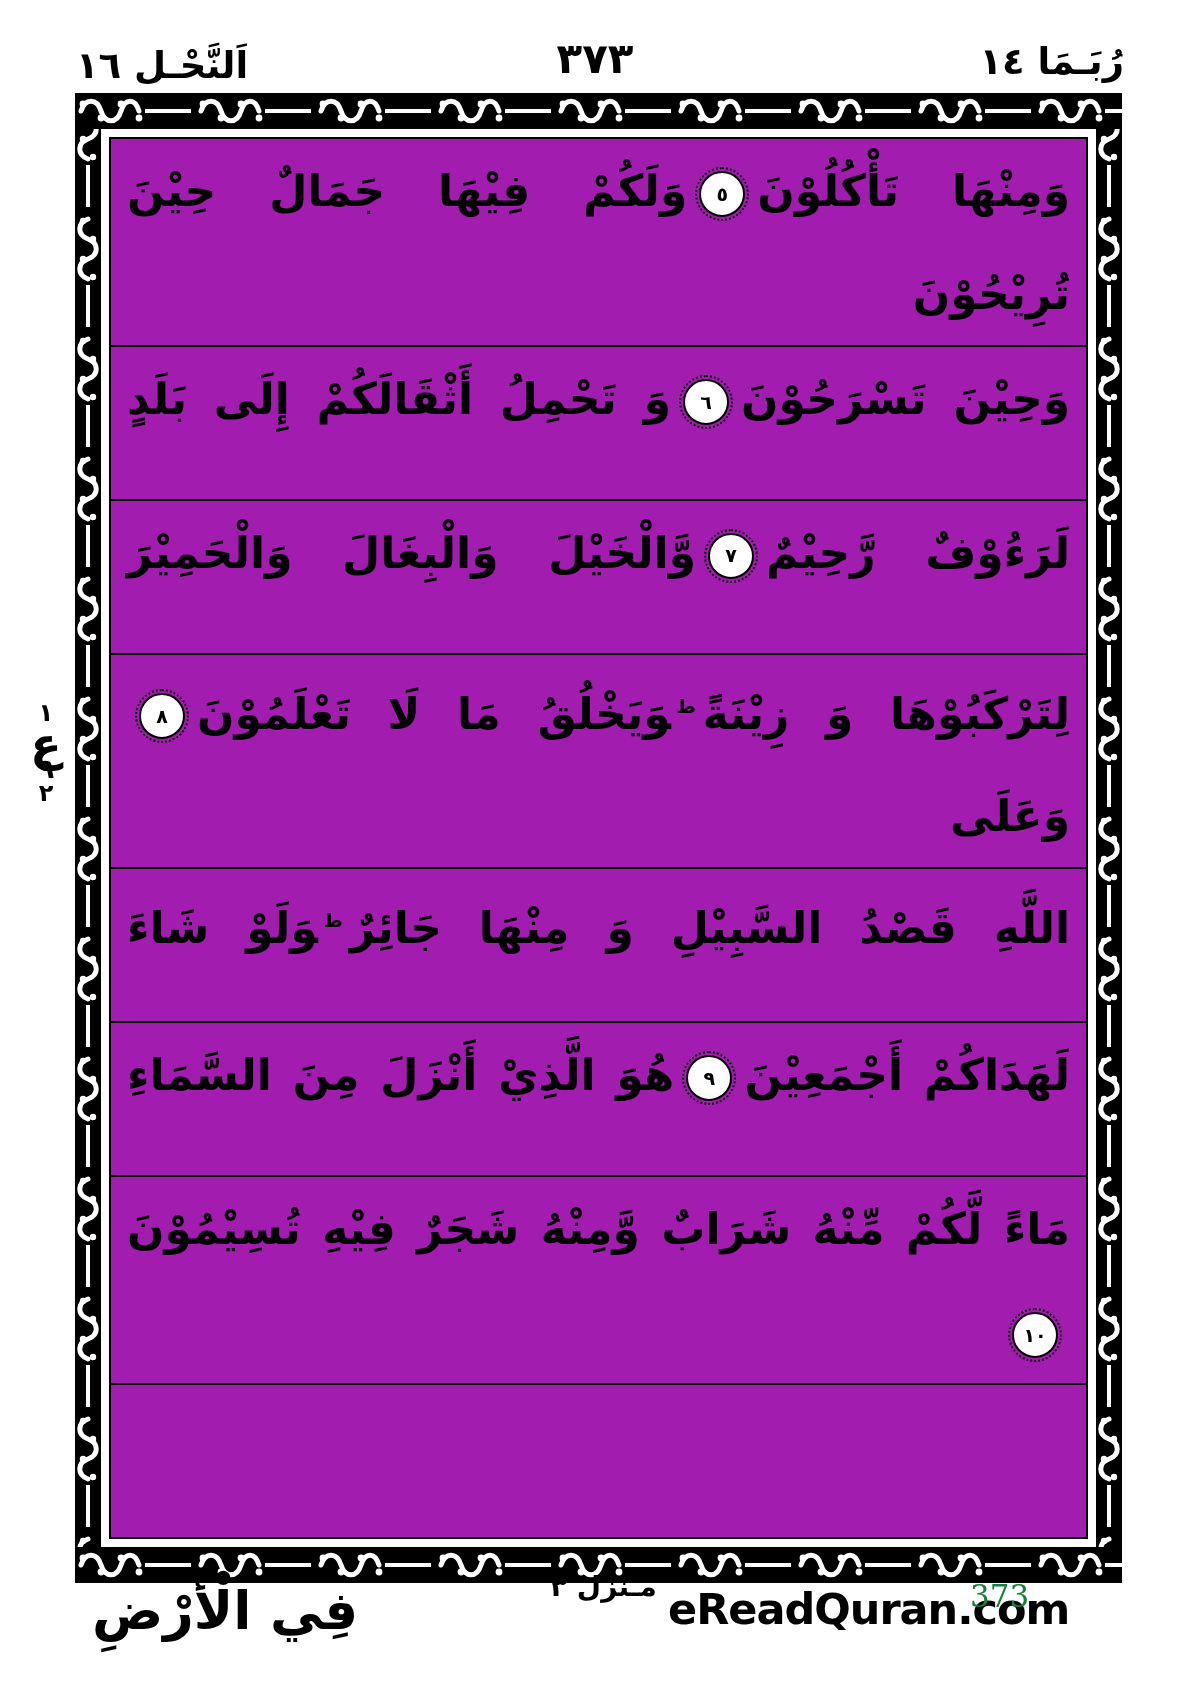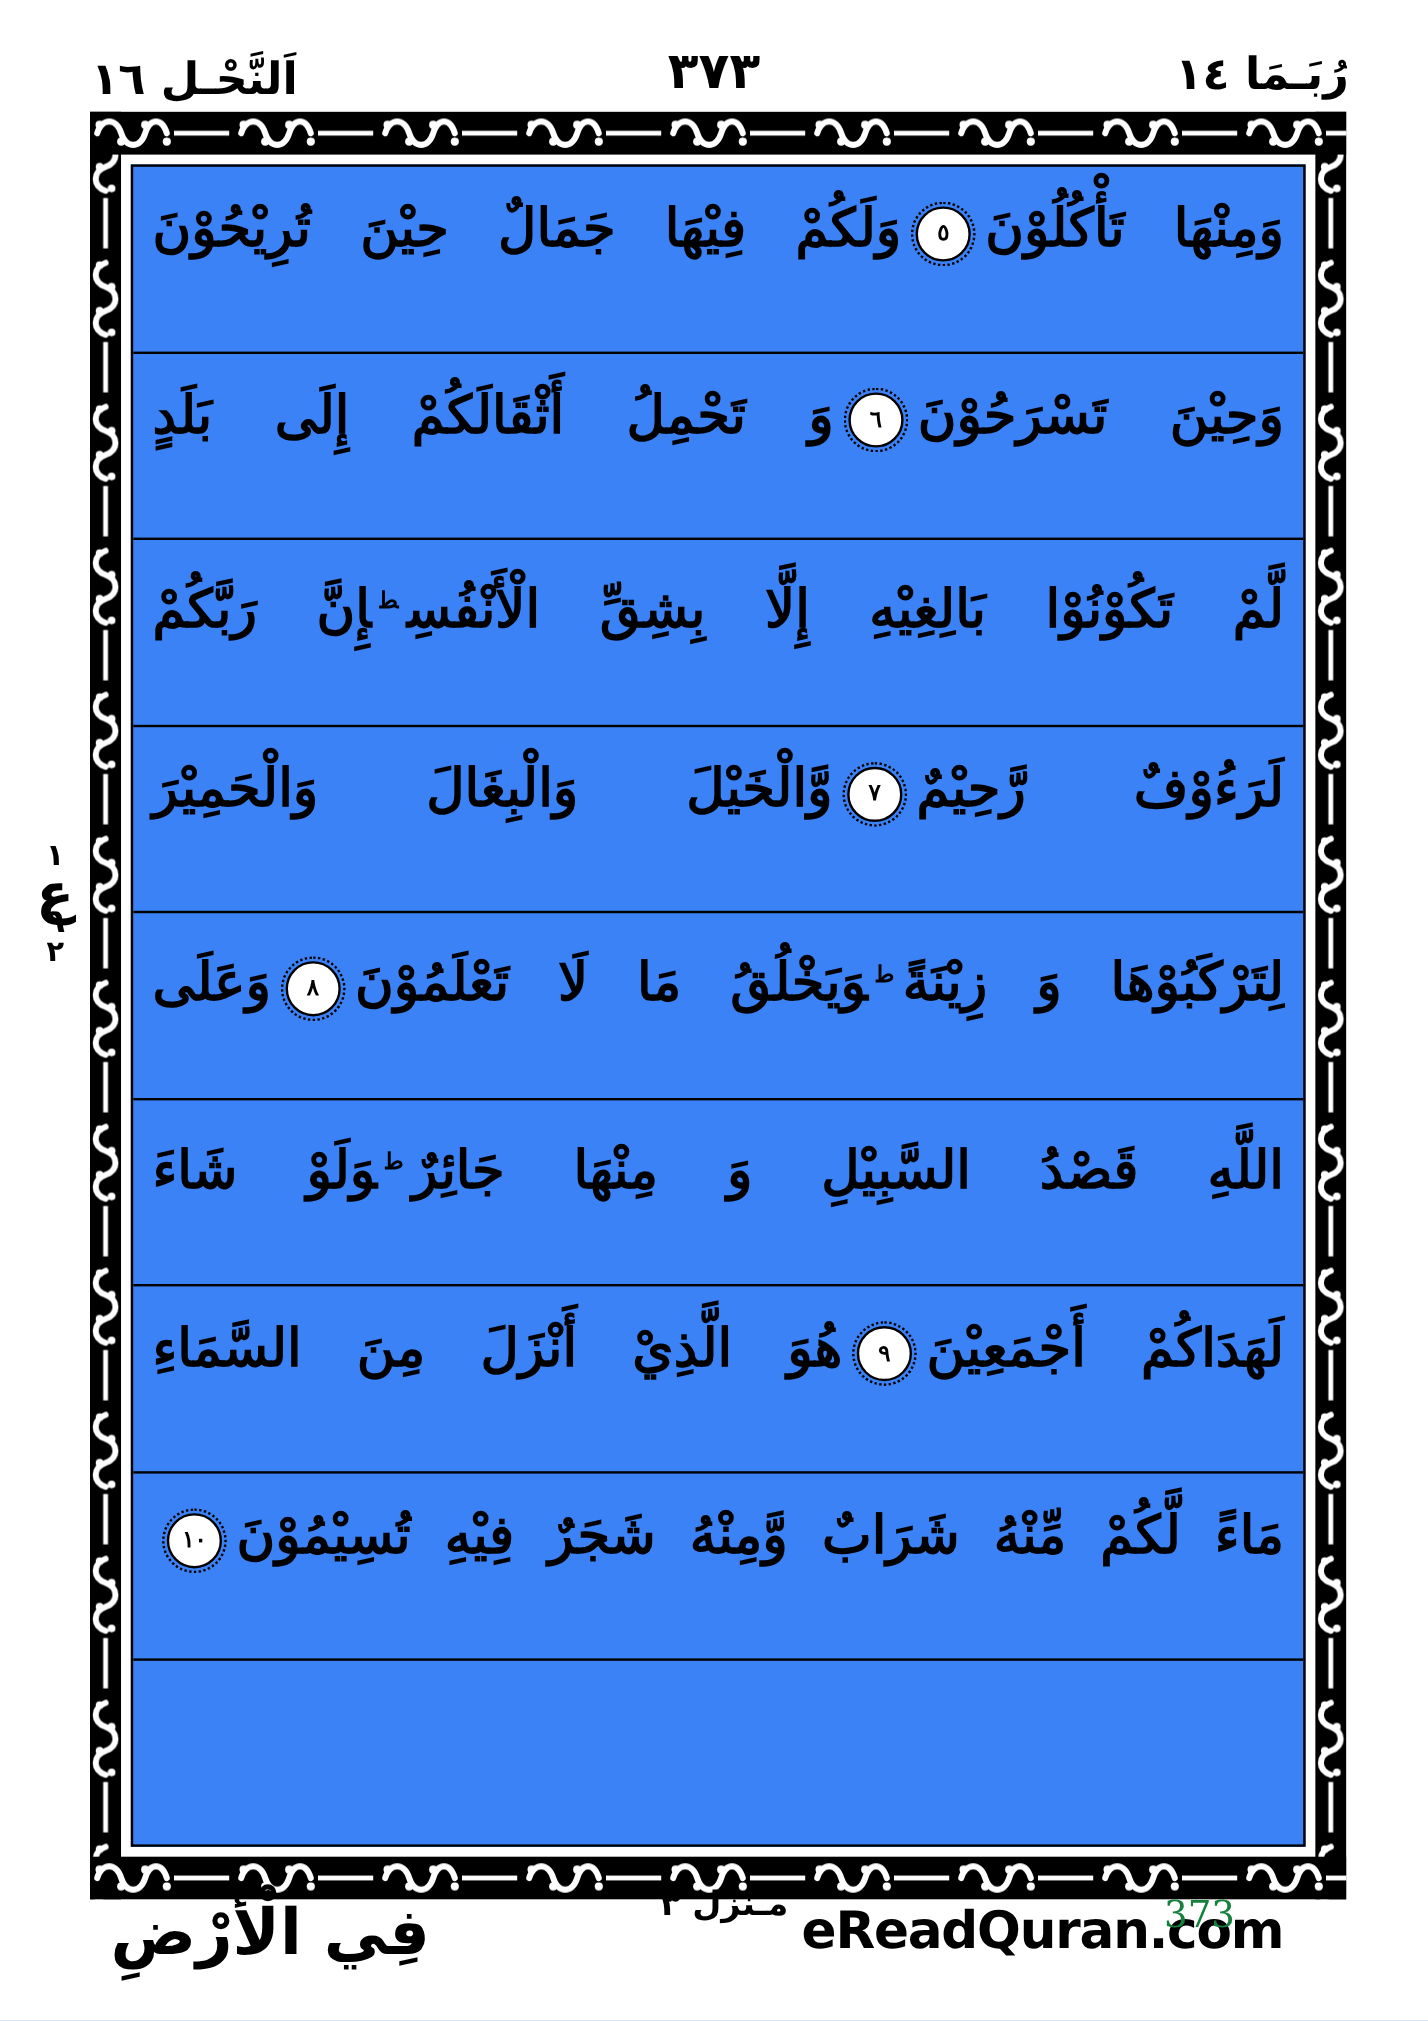--- a/index.html
+++ b/index.html
@@ -19,21 +19,21 @@
   .frame{left:75px;top:93px;width:1047px;height:1490px;}
   .frame svg{position:absolute;display:block;}
   .band-top{left:0;top:0;width:1047px;height:36px;}
   .band-bottom{left:0;bottom:0;width:1047px;height:36px;}
   .band-left{left:0;top:0;width:26px;height:1490px;}
   .band-right{right:0;top:0;width:26px;height:1490px;}
 
   .text-box{position:absolute;left:26px;right:26px;top:36px;bottom:36px;}
   .text-inner{
     position:absolute;inset:8px;border:2.5px solid #000;
-    display:flex;flex-direction:column;overflow:hidden;background:#3b82f6;font-family:Liberation Serif, serif;
+    display:flex;flex-direction:column;overflow:hidden;background:#a21caf;
   }
   .line{
     flex:1 1 0;box-sizing:border-box;border-bottom:2px solid #000;
     direction:rtl;text-align:justify;text-align-last:justify;-moz-text-align-last:justify;
     padding:0 16px;font-size:44px;font-weight:700;line-height:103px;
     white-space:normal;overflow:visible;
   }
   .line:last-child{border-bottom:none;}
   .ayah-marker{
     display:inline-flex;align-items:center;justify-content:center;
@@ -97,21 +97,20 @@
       <rect width="1047" height="36" fill="url(#pH)"></rect>
     </svg>
   <svg class="band-bottom">
       <rect width="1047" height="36" fill="url(#pH)"></rect>
     </svg>
 
   <div class="text-box">
     <div class="text-inner">
         <div class="line" dir="rtl"><span>وَمِنْهَا تَأْكُلُوْنَ</span><span class="ayah-marker">٥</span><span>وَلَكُمْ فِيْهَا جَمَالٌ حِيْنَ تُرِيْحُوْنَ</span></div>
         <div class="line" dir="rtl"><span>وَحِيْنَ تَسْرَحُوْنَ</span><span class="ayah-marker">٦</span><span>وَ تَحْمِلُ أَثْقَالَكُمْ إِلَى بَلَدٍ</span></div>
-        <div class="line" dir="rtl"><span>لَّمْ تَكُوْنُوْا بَالِغِيْهِ إِلَّا بِشِقِّ الْأَنْفُسِ</span><span class="pause-mark">ط</span><span>إِنَّ رَبَّكُمْ</span></div>
         <div class="line" dir="rtl"><span>لَرَءُوْفٌ رَّحِيْمٌ</span><span class="ayah-marker">٧</span><span>وَّالْخَيْلَ وَالْبِغَالَ وَالْحَمِيْرَ</span></div>
         <div class="line" dir="rtl"><span>لِتَرْكَبُوْهَا وَ زِيْنَةً</span><span class="pause-mark">ط</span><span>وَيَخْلُقُ مَا لَا تَعْلَمُوْنَ</span><span class="ayah-marker">٨</span><span>وَعَلَى</span></div>
         <div class="line" dir="rtl"><span>اللَّهِ قَصْدُ السَّبِيْلِ وَ مِنْهَا جَائِرٌ</span><span class="pause-mark">ط</span><span>وَلَوْ شَاءَ</span></div>
         <div class="line" dir="rtl"><span>لَهَدَاكُمْ أَجْمَعِيْنَ</span><span class="ayah-marker">٩</span><span>هُوَ الَّذِيْ أَنْزَلَ مِنَ السَّمَاءِ</span></div>
         <div class="line" dir="rtl"><span>مَاءً لَّكُمْ مِّنْهُ شَرَابٌ وَّمِنْهُ شَجَرٌ فِيْهِ تُسِيْمُوْنَ</span><span class="ayah-marker">١٠</span></div>
         <div class="line" dir="rtl"></div>
       </div>
   </div>
 </div>
 

